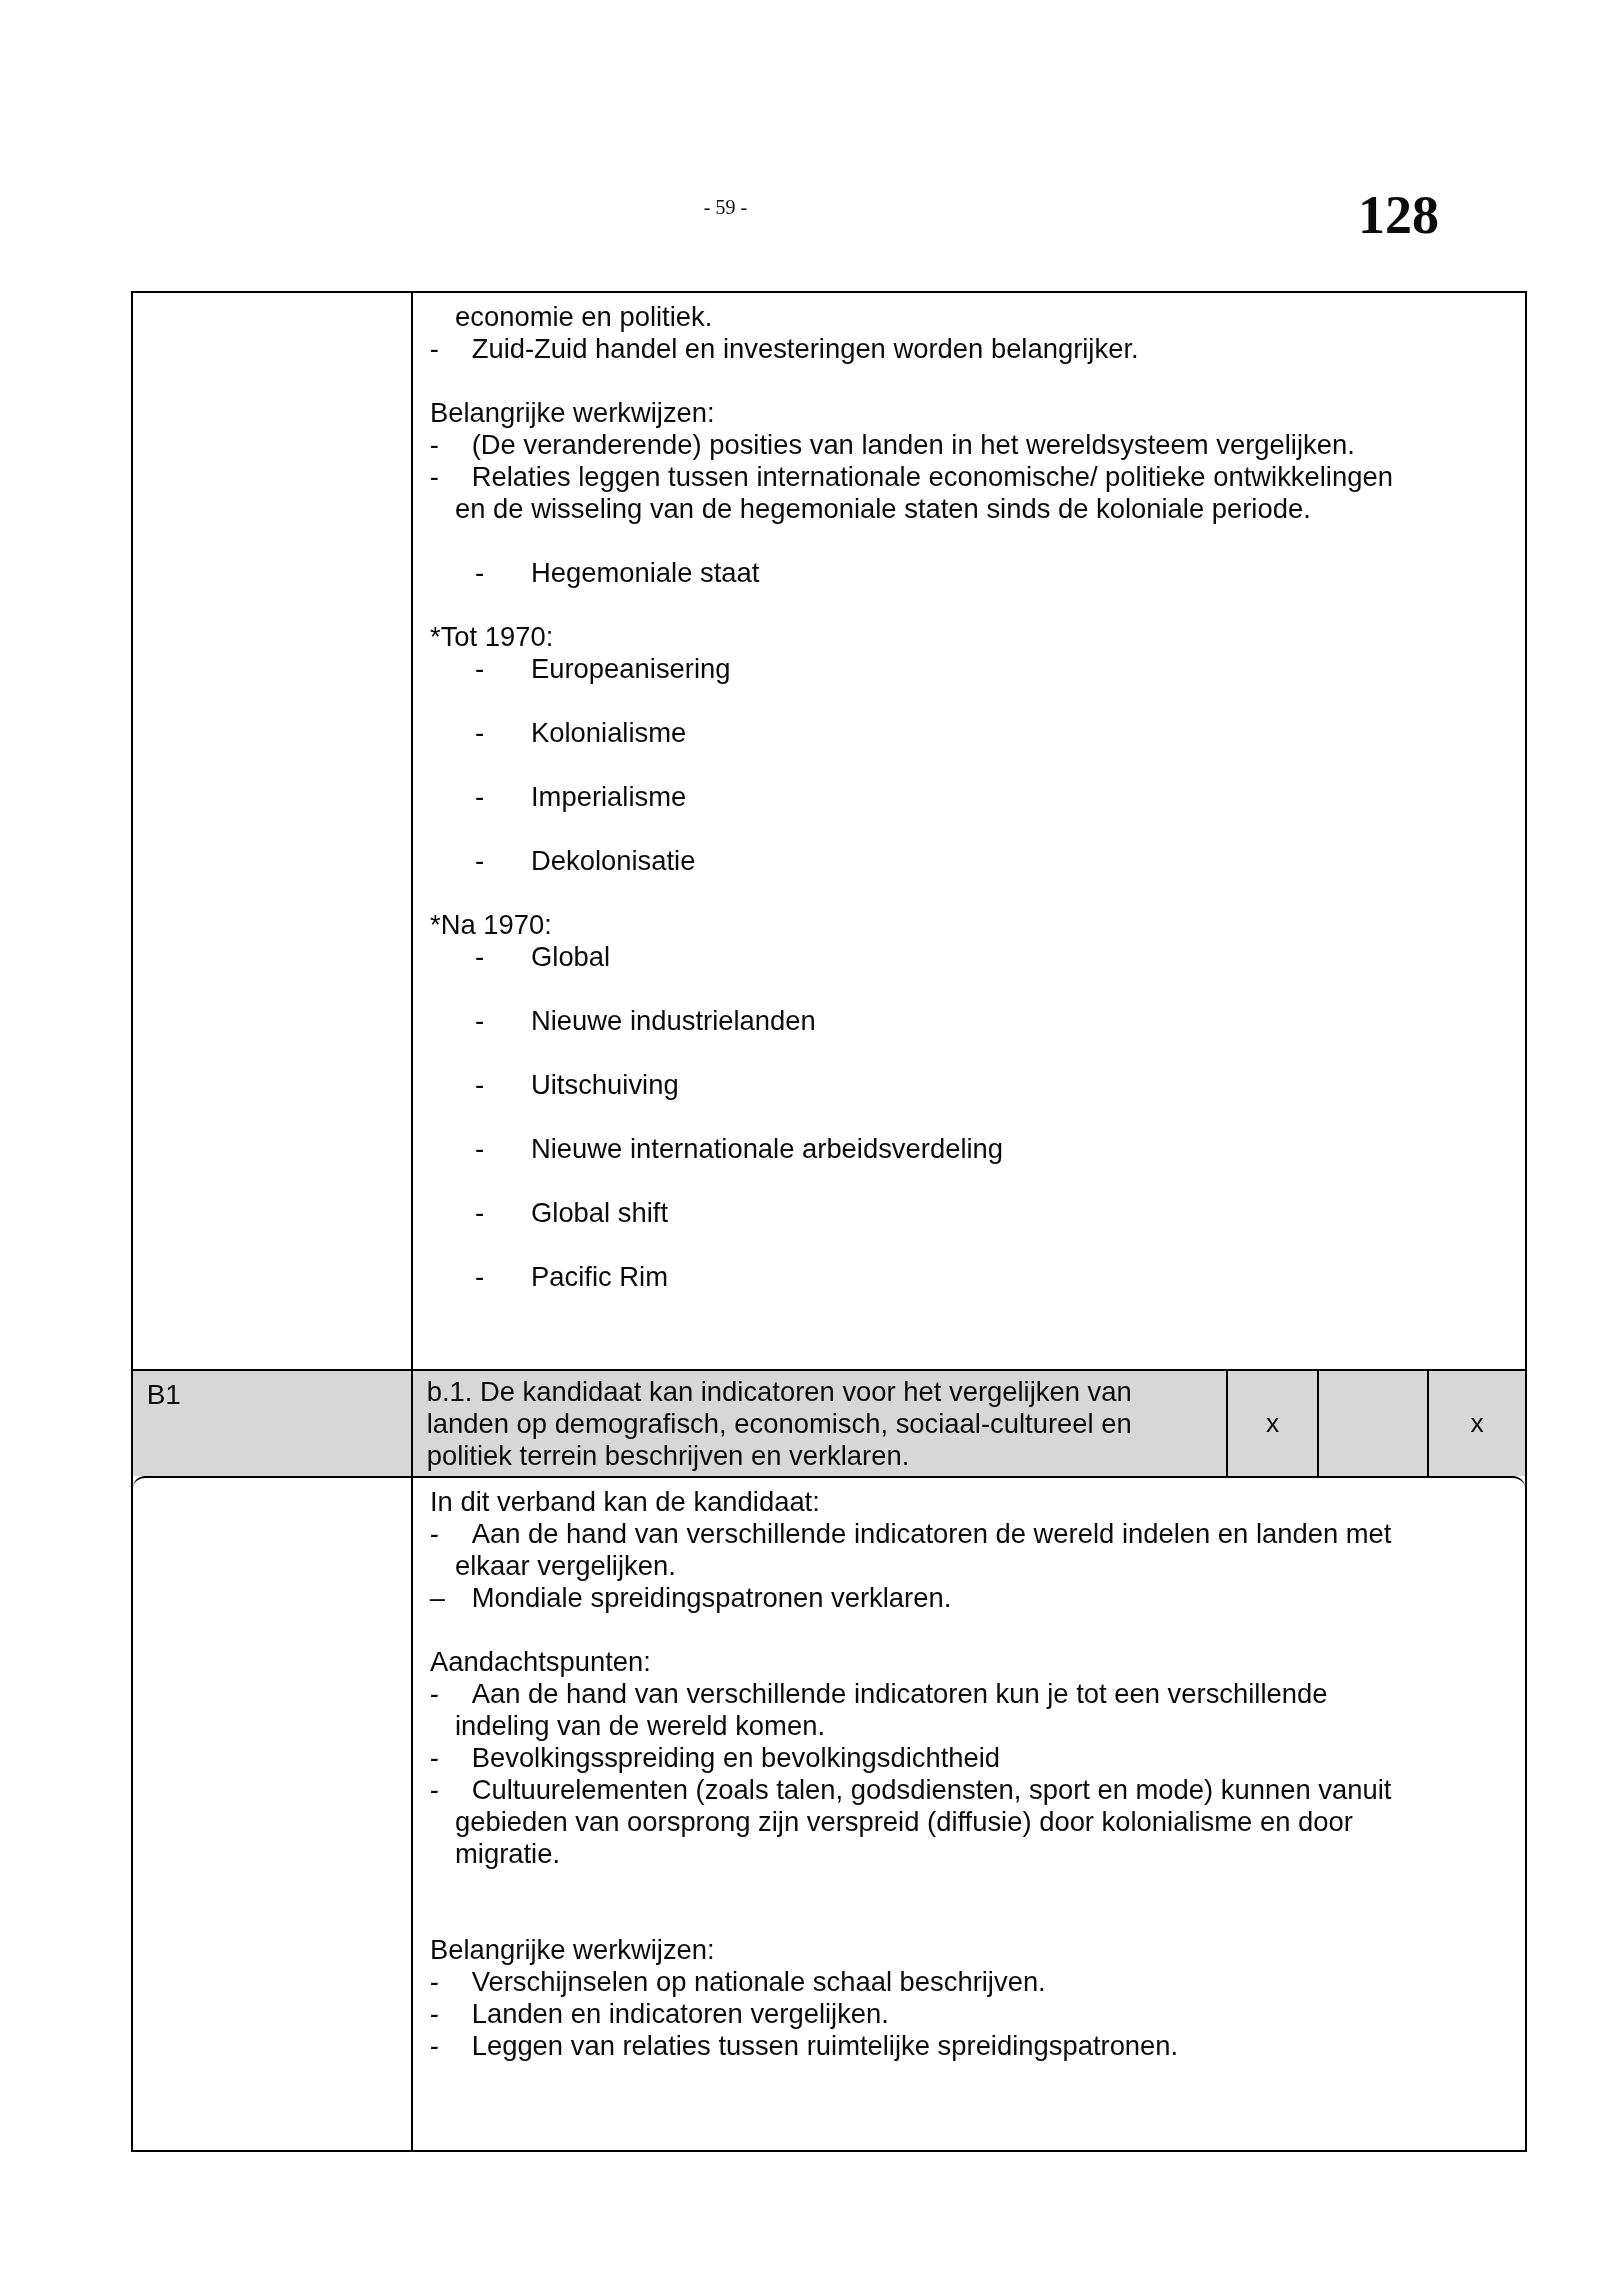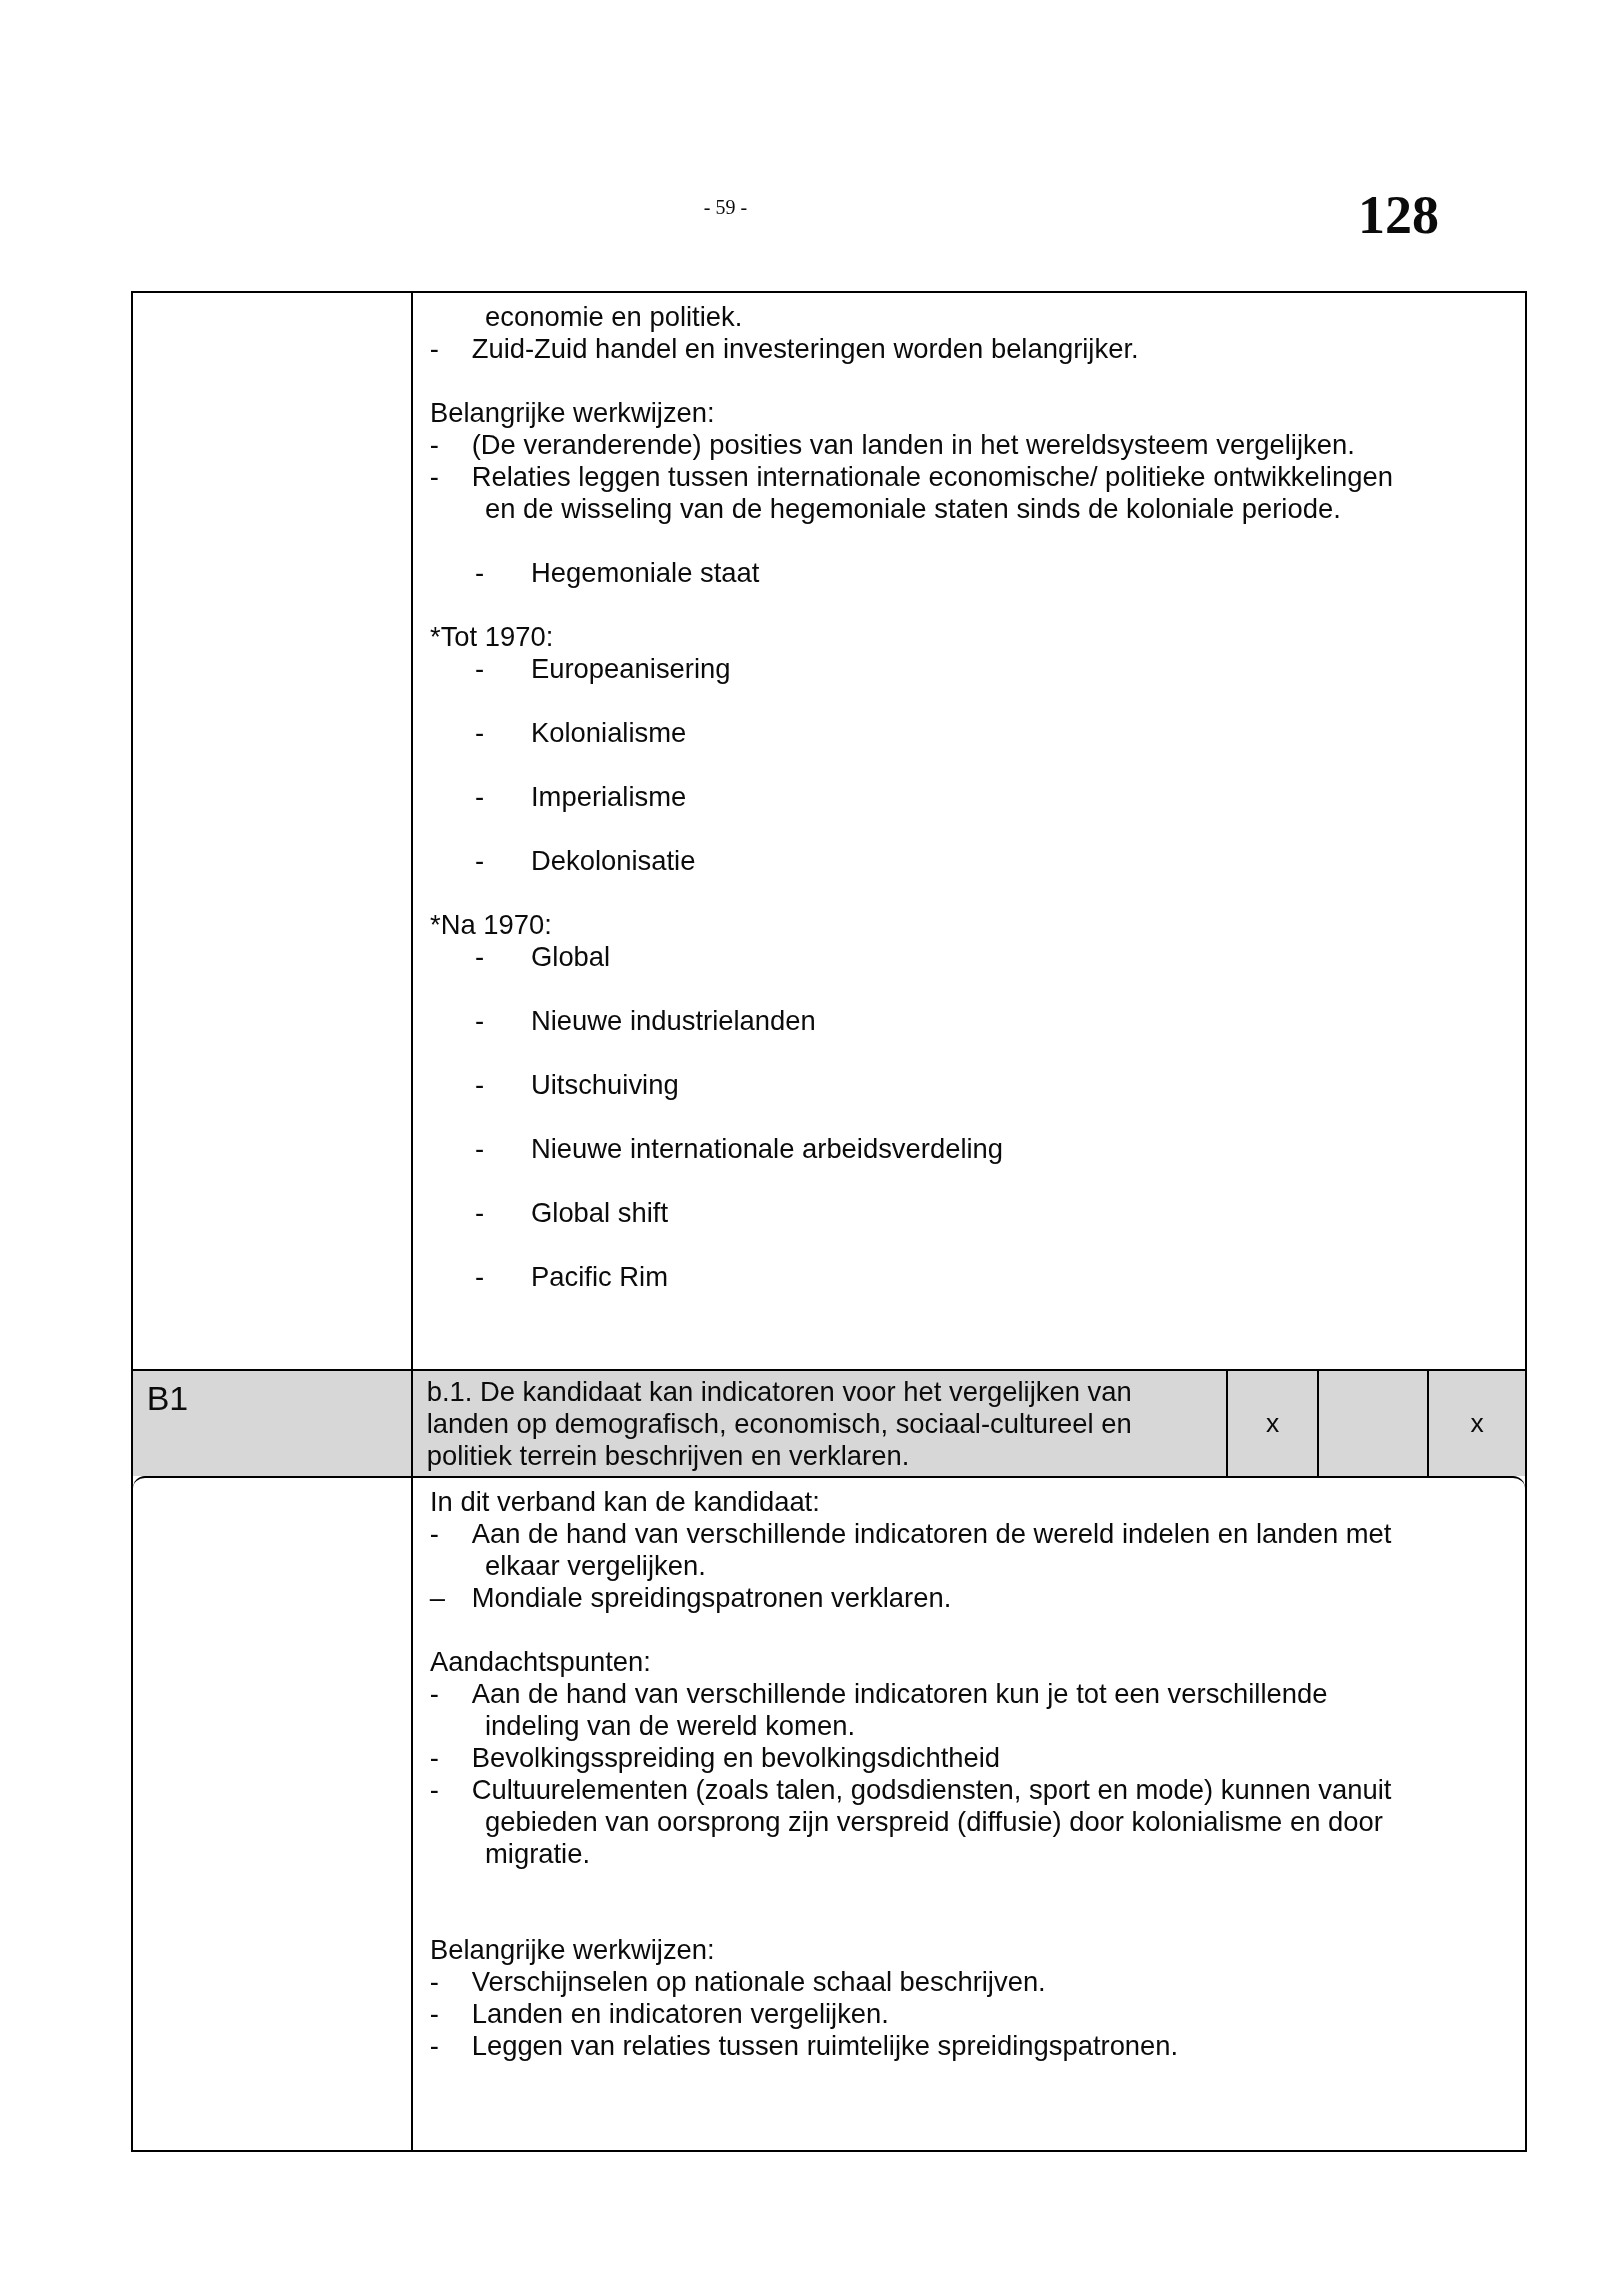--- a/index.html
+++ b/index.html
@@ -31,33 +31,33 @@
     border:2.9px solid #000;
     background:#fff;
   }
   .t-row{display:flex;width:100%;}
   .t-row.bordered{border-top:2.9px solid #000;}
   .row1{height:1076px;}
   .row2{height:107px;background:#d7d7d7;}
   .row3{height:674px;border-radius:12px;}
   .cell{height:100%;}
   .cell.rb{border-right:2.9px solid #000;}
-  .c-label{width:280px;flex:0 0 280px;padding:7.8px 0 0 13.7px;font-size:34px;}
+  .c-label{width:280px;flex:0 0 280px;padding:7.8px 0 0 13.7px;font-size:28px;}
   .c-main{flex:1 1 auto;padding-top:7.8px;overflow:hidden;}
   .c-goal{width:815px;flex:0 0 815px;padding:4.9px 17.6px 0 13.7px;font-size:27.4px;line-height:32px;}
   .c-mark1{width:91px;flex:0 0 91px;}
   .c-mark2{width:110px;flex:0 0 110px;}
   .c-mark3{flex:1 1 auto;}
   .mark-cell{display:flex;align-items:center;justify-content:center;font-size:26.5px;}
 
   
   .line{font-size:27.4px;line-height:32px;min-height:32px;white-space:pre;}
   .line.blank{min-height:32px;}
   .line.para{padding-left:17px;}
-  .line.cont{padding-left:72px;}
+  .line.cont{padding-left:42px;}
   .line.bullet{display:flex;padding-left:16.7px;}
   .line.bullet .dash{width:42px;flex:0 0 42px;}
   .line.sub{display:flex;padding-left:62px;}
   .line.sub .dash{width:56px;flex:0 0 56px;}
   .line.plain{padding-left:0;}
 </style>
 </head>
 <body>
 
 <div class="page-num">- 59 -</div>

